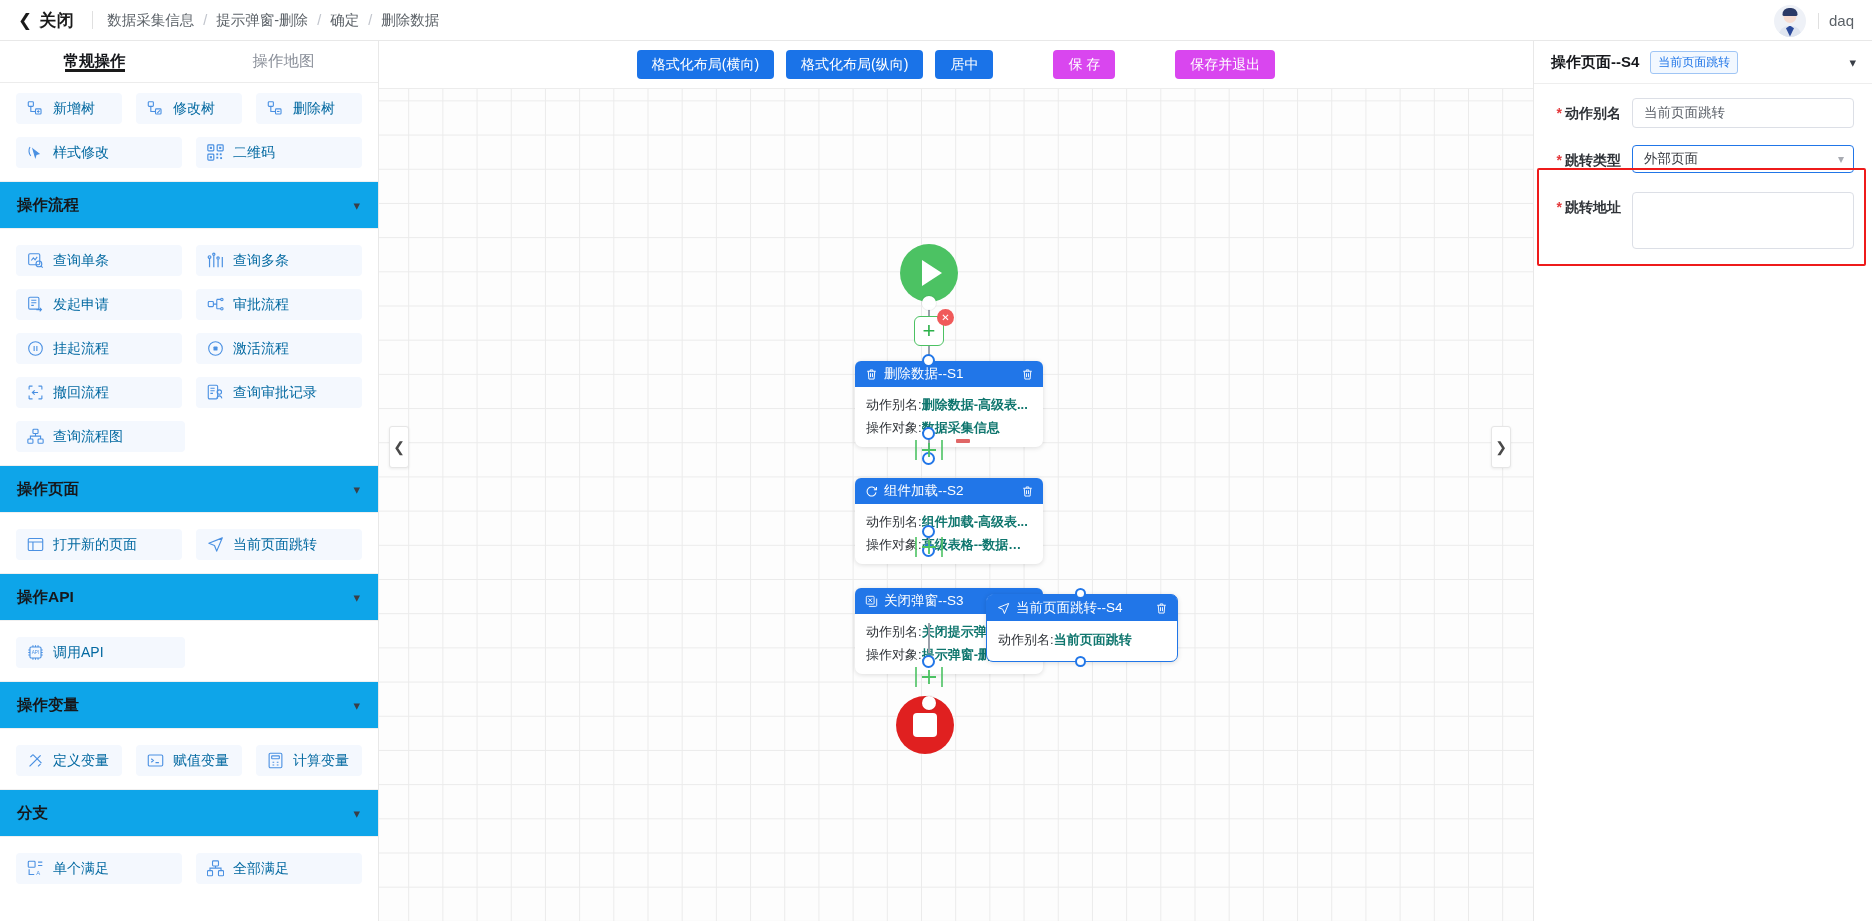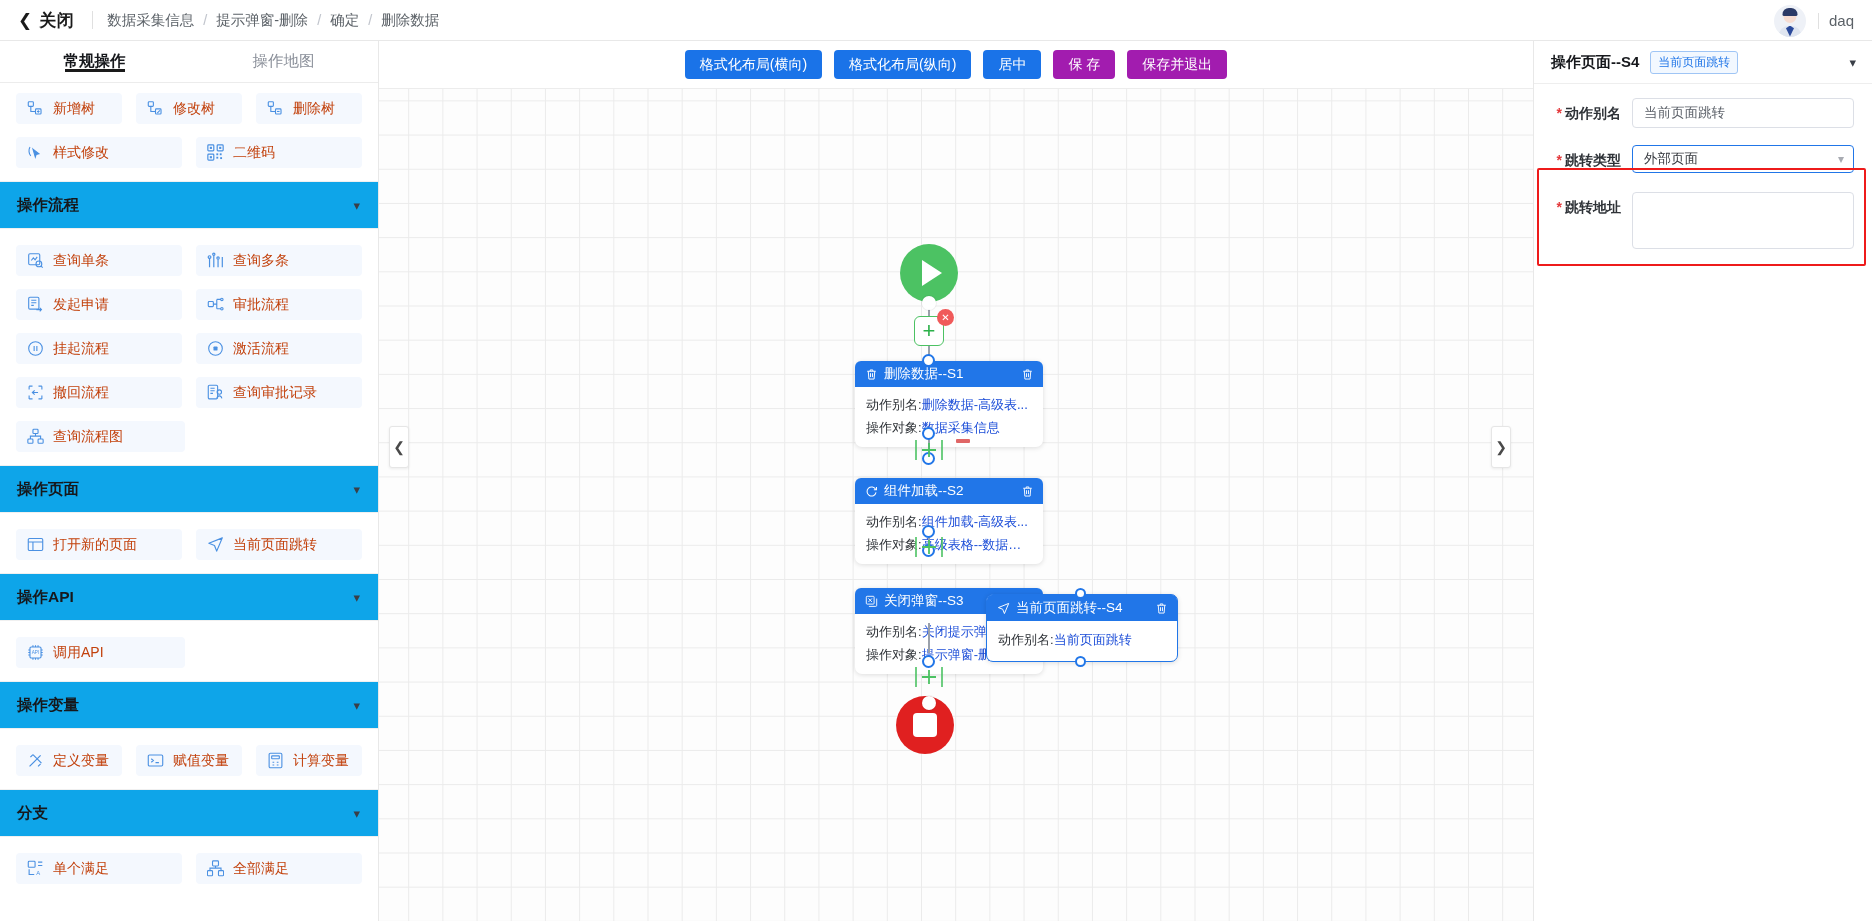--- a/index.html
+++ b/index.html
@@ -60,21 +60,21 @@
   .tab.active { color: #16181c; font-weight: 700; }
   .tab.active::after {
     content: ""; position: absolute; left: 50%; transform: translateX(-50%);
     bottom: 0; width: 60px; height: 3px; background: #1a1a1a;
   }
   .side-scroll { height: 838px; overflow: hidden; position: relative; }
   .grid-row { display: flex; gap: 14px; padding: 0 16px; margin-bottom: 13px; }
   .chip {
     width: 169px; height: 31px; background: #f4f8fe; border-radius: 4px;
     display: flex; align-items: center; gap: 9px; padding-left: 11px;
-    font-size: 14px; color: #c2410c; cursor: pointer;
+    font-size: 14px; color: #0369a1; cursor: pointer;
   }
   .chip .ic { width: 17px; height: 17px; flex: none; display:block; }
   .sec-head {
     height: 48px; background: #0ea5e9; border-top: 1px solid #f0f0f0; border-bottom: 1px solid #f0f0f0;
     display: flex; align-items: center; justify-content: space-between;
     padding: 0 18px 0 17px; margin-bottom: 16px; cursor: pointer;
   }
   .sec-head .t { font-size: 15.5px; font-weight: 700; color: #16181c; }
   .sec-head .cv { color: #3a3f47; font-size: 13px; }
 
@@ -94,21 +94,21 @@
     display: flex; align-items: center; justify-content: center; gap: 12px;
     background: #fff; border-bottom: 1px solid #ececec; z-index: 20;
   }
   .tb-btn {
     height: 29px; border-radius: 4px; color: #fff; font-size: 14px;
     display: flex; align-items: center; justify-content: center;
     padding: 0 15px; cursor: pointer; border: none; white-space: nowrap;
     font-family: inherit;
   }
   .tb-blue { background: #1a73e8; }
-  .tb-green { background: #a21caf; }
+  .tb-green { background: #d946ef; margin-left: 48px; }
 
   .arrow-tab {
     position: absolute; width: 20px; height: 42px; background: #fff;
     border: 1px solid #e6e6e6; border-radius: 3px;
     display: flex; align-items: center; justify-content: center;
     font-size: 14px; color: #4a4a4a; cursor: pointer;
     box-shadow: 0 1px 3px rgba(0,0,0,.07); z-index: 18;
   }
   .arrow-left { left: 10px; top: 385px; }
   .arrow-right { left: 1112px; top: 385px; }
@@ -123,21 +123,21 @@
     height: 26px; background: #2176e8; border-radius: 6px 6px 0 0;
     display: flex; align-items: center; padding: 0 9px 0 10px;
     color: #fff; font-size: 13.5px; gap: 6px; font-weight: 500;
   }
   .node .hdr .ttl { flex: 1; white-space: nowrap; overflow: hidden; }
   .node .hdr .trash { cursor: pointer; opacity: .95; }
   .node .body { padding: 8px 11px 9px 11px; }
   .node .row { display: flex; font-size: 13px; line-height: 20px; white-space: nowrap; }
   .node .row + .row { margin-top: 3px; }
   .node .k { color: #2f3338; flex: none; }
-  .node .v { color: #1d4ed8; overflow: hidden; text-overflow: ellipsis; }
+  .node .v { color: #0f766e; overflow: hidden; text-overflow: ellipsis; font-weight: bold; }
   .node.sel { border: 1px solid #2176e8; }
   .node.sel .hdr { border-radius: 5px 5px 0 0; }
 
   .port {
     position: absolute; width: 13px; height: 13px; border-radius: 50%;
     background: #fff; border: 2px solid #2176e8; z-index: 6;
   }
   .port.sm { width: 11px; height: 11px; border: 2px solid #2176e8; }
 
   .circ-start {

